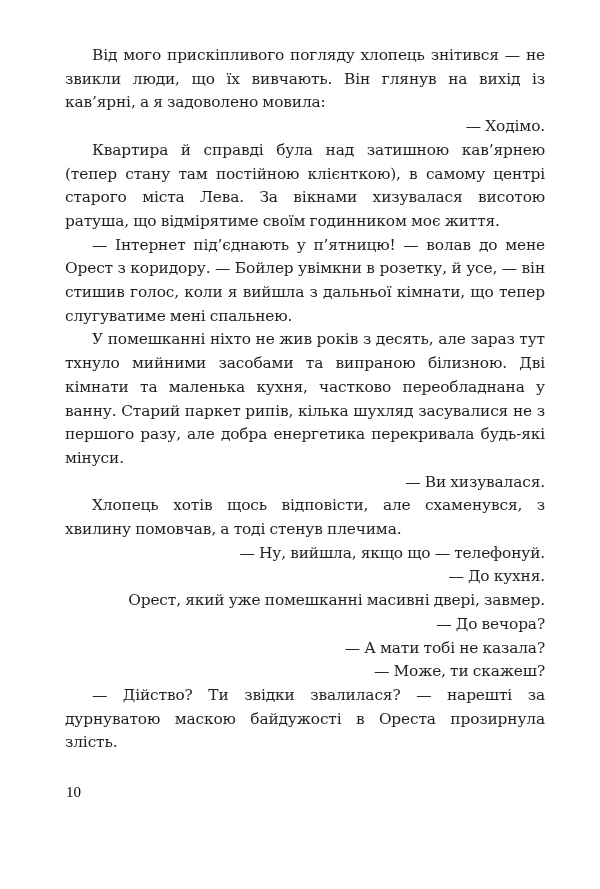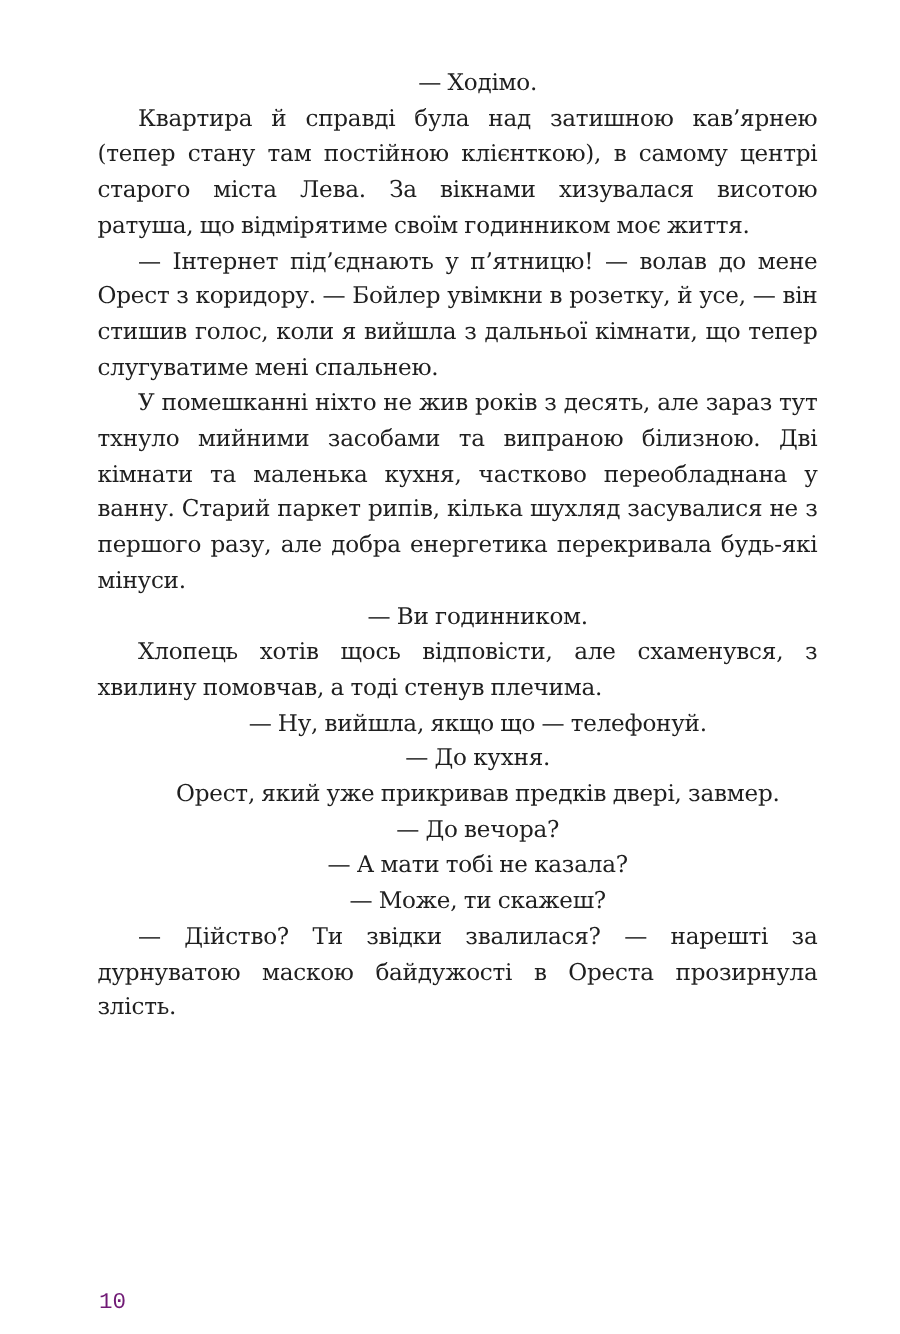--- a/index.html
+++ b/index.html
@@ -25,44 +25,45 @@
     }
     .para {
       margin: 0;
       text-indent: 27px;
       text-align: justify;
       hyphens: manual;
       letter-spacing: -0.15px;
       word-spacing: -0.5px;
     }
     .para.noindent-left {
-      text-align: center;
+      text-align: right;
     }
     .page-number {
       position: absolute;
       left: 66px;
-      top: 860px;
-      font-family: Liberation Mono, monospace;
+      top: 784px;
+      font-family: Liberation Serif, serif;
       font-size: 15px;
-      color: #701a75;
+      color: #000000;
     }
   </style>
 </head>
 <body>
 
 <div class="page">
+  <p class="para">Від мого прискіпливого погляду хлопець знітився — не звикли люди, що їх вивчають. Він глянув на вихід із кав’ярні, а я задоволено мовила:</p>
   <p class="para noindent-left">— Ходімо.</p>
   <p class="para">Квартира й справді була над затишною кав’ярнею (тепер стану там постійною клієнткою), в самому центрі старого міста Лева. За вікнами хизувалася висотою ратуша, що відмірятиме своїм годинником моє життя.</p>
   <p class="para">— Інтернет під’єднають у п’ятницю! — волав до мене Орест з коридору. — Бойлер увімкни в розетку, й усе, — він стишив голос, коли я вийшла з дальньої кімнати, що тепер слугуватиме мені спальнею.</p>
   <p class="para">У помешканні ніхто не жив років з десять, але зараз тут тхнуло мийними засобами та випраною білизною. Дві кімнати та маленька кухня, частково переобладнана у ванну. Старий паркет рипів, кілька шухляд засувалися не з першого разу, але добра енергетика перекривала будь-які мінуси.</p>
-  <p class="para noindent-left">— Ви годинником.</p>
+  <p class="para noindent-left">— Ви хизувалася.</p>
   <p class="para">Хлопець хотів щось відповісти, але схаменувся, з хвилину помовчав, а тоді стенув плечима.</p>
   <p class="para noindent-left">— Ну, вийшла, якщо що — телефонуй.</p>
   <p class="para noindent-left">— До кухня.</p>
-  <p class="para noindent-left">Орест, який уже прикривав предків двері, завмер.</p>
+  <p class="para noindent-left">Орест, який уже помешканні масивні двері, завмер.</p>
   <p class="para noindent-left">— До вечора?</p>
   <p class="para noindent-left">— А мати тобі не казала?</p>
   <p class="para noindent-left">— Може, ти скажеш?</p>
   <p class="para">— Дійство? Ти звідки звалилася? — нарешті за дурнуватою маскою байдужості в Ореста прозирнула злість.</p>
 
 </div>
 
 <div class="page-number">10</div>
 
 </body></html>

